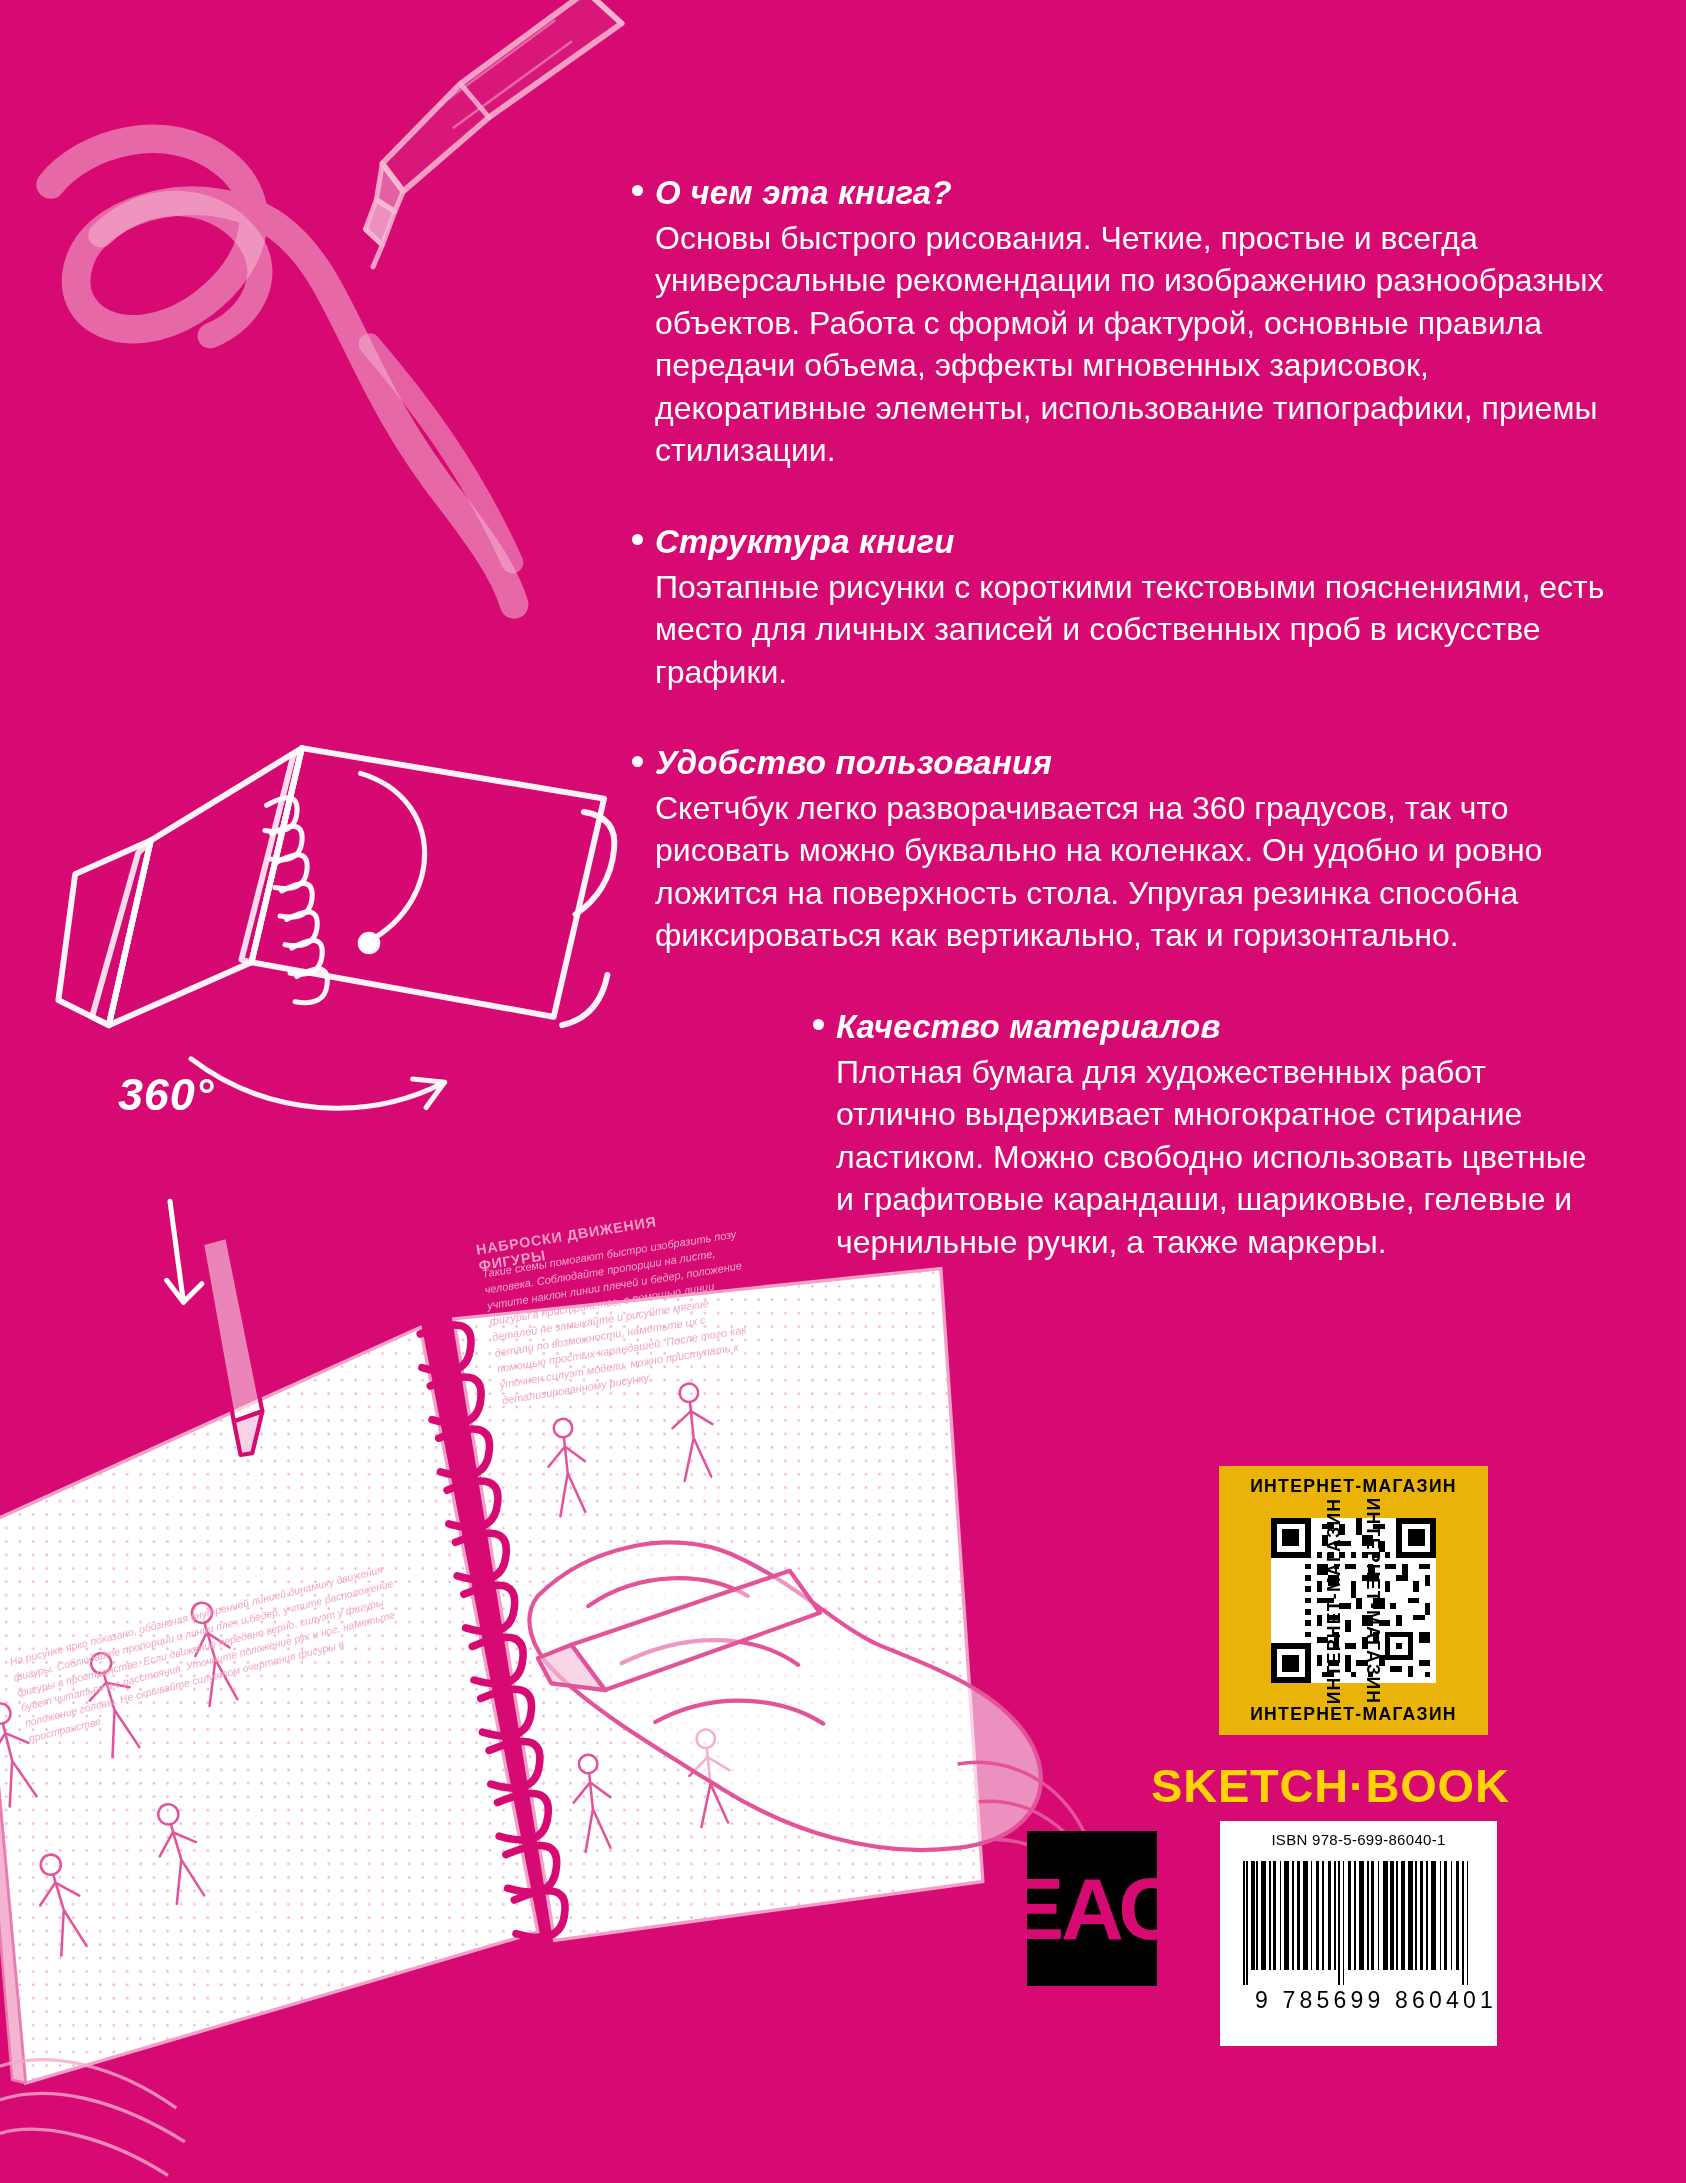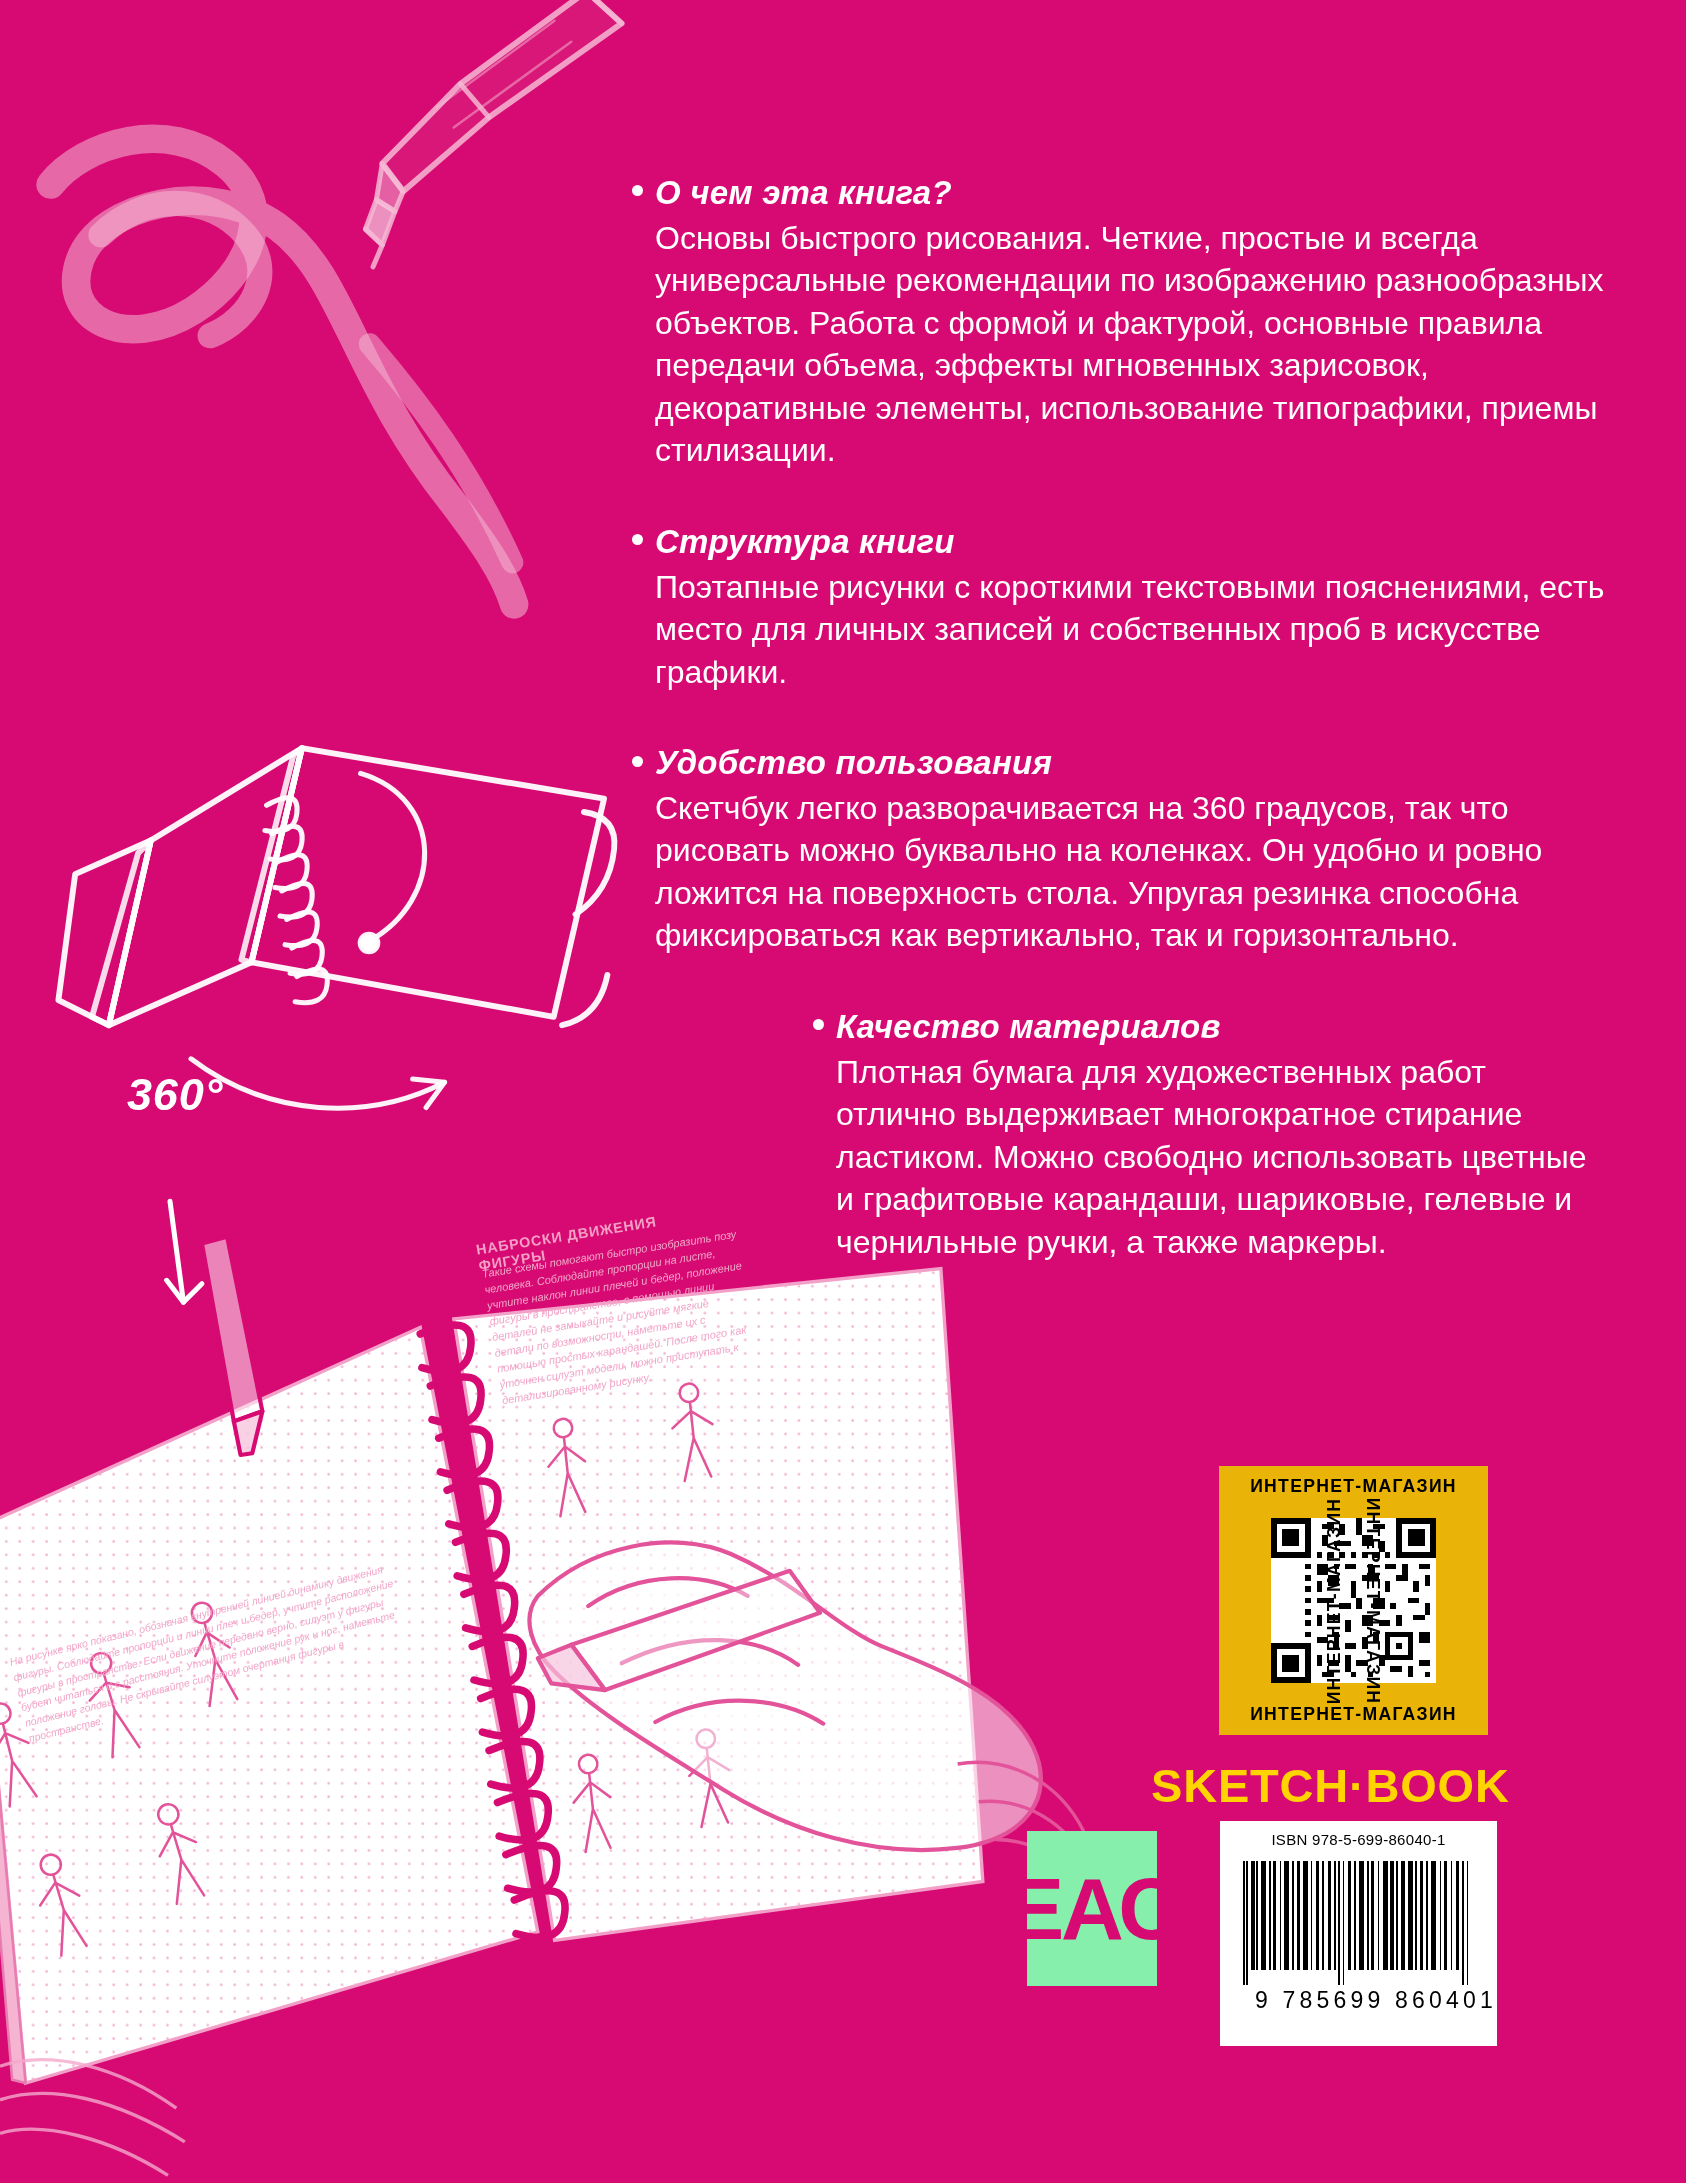--- a/index.html
+++ b/index.html
@@ -111,21 +111,21 @@
     letter-spacing: 0.8px;
     font-family: "Liberation Sans", sans-serif;
   }
 
   .eac {
     position: absolute;
     left: 1027px;
     top: 1831px;
     width: 130px;
     height: 155px;
-    background: #86efac;
+    background: #000000;
     color: #d60a72;
     display: flex;
     align-items: center;
     justify-content: center;
     font-size: 87px;
     font-weight: bold;
     letter-spacing: -3.4px;
     font-family: "Liberation Sans", sans-serif;
   }
 
@@ -157,21 +157,21 @@
     font-size: 23px;
     letter-spacing: 4.2px;
     color: #000;
     font-family: "Liberation Sans", sans-serif;
     margin-top: -3.4px;
     padding-left: 19px;
   }
 
   .deg-label {
     position: absolute;
-    left: 127px;
+    left: 118px;
     top: 1069px;
     color: #ffffff;
     font-size: 45px;
     font-style: italic;
     font-weight: bold;
     letter-spacing: 0.8px;
   }
 
   
   .sketch-title {

